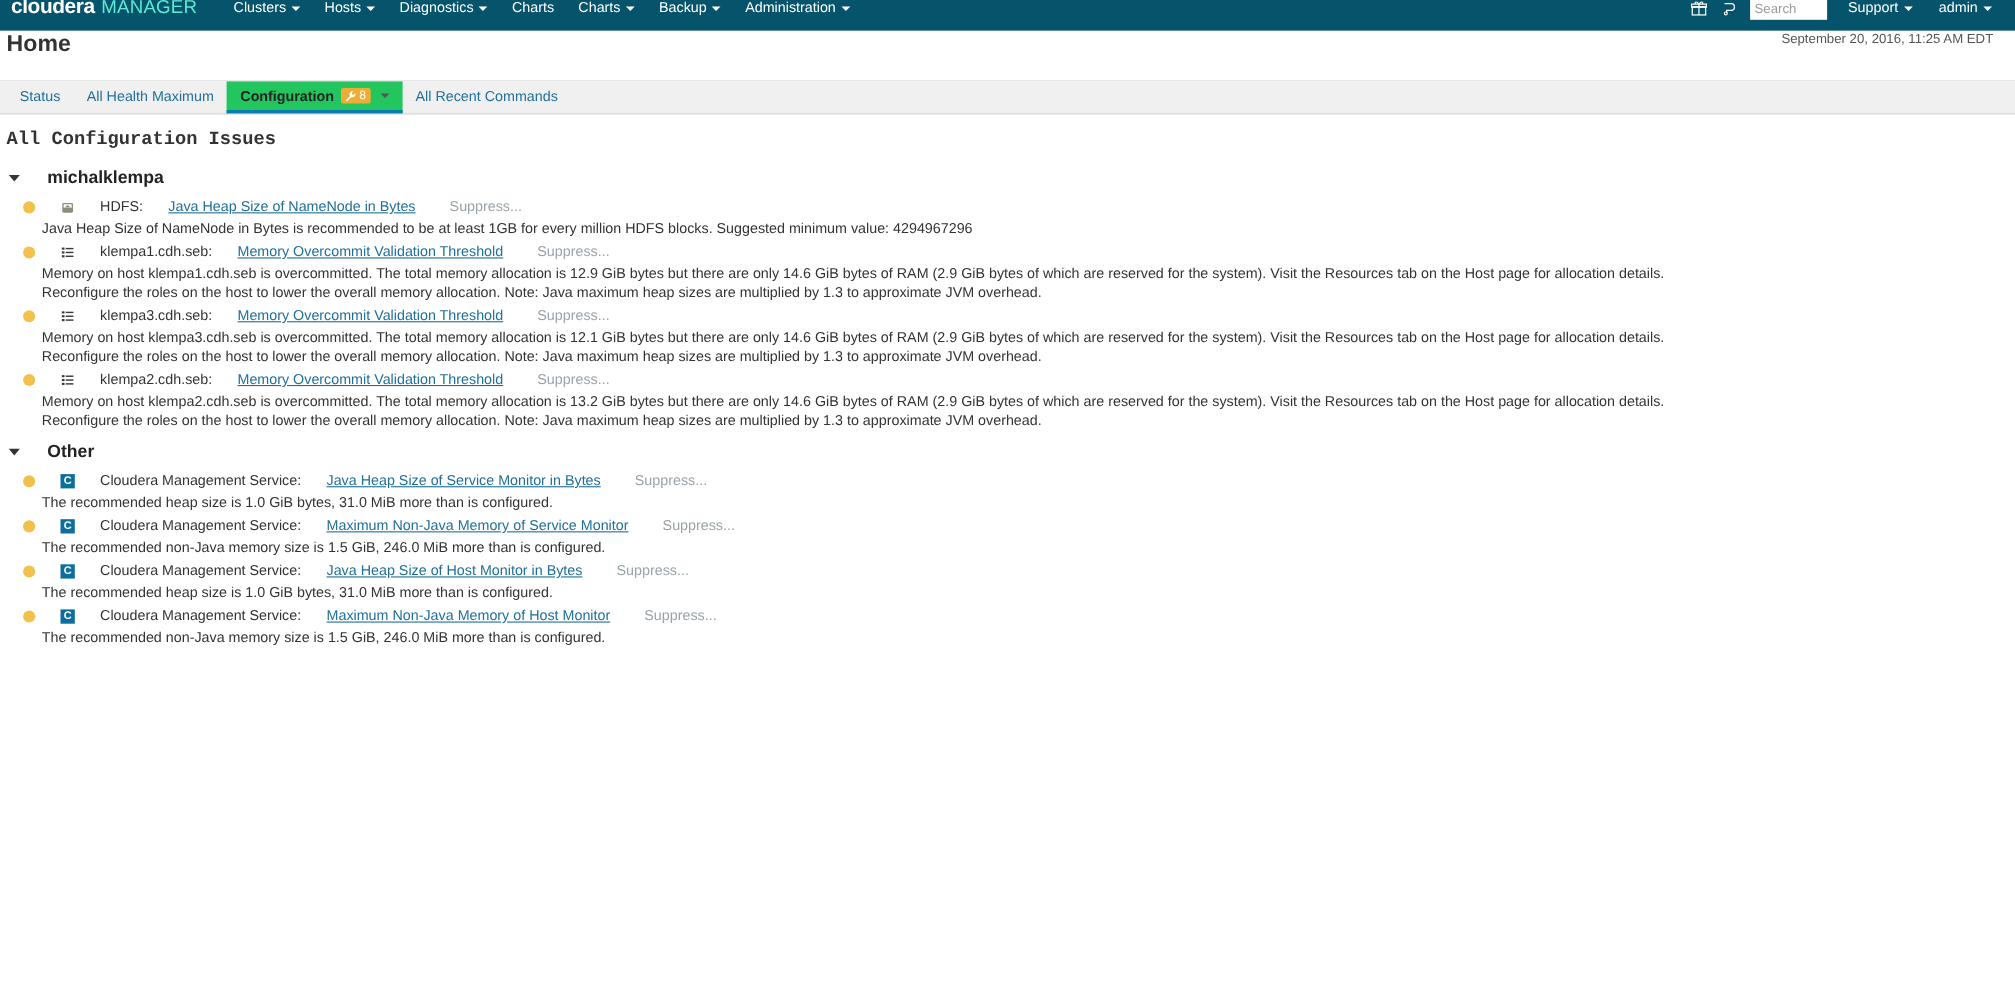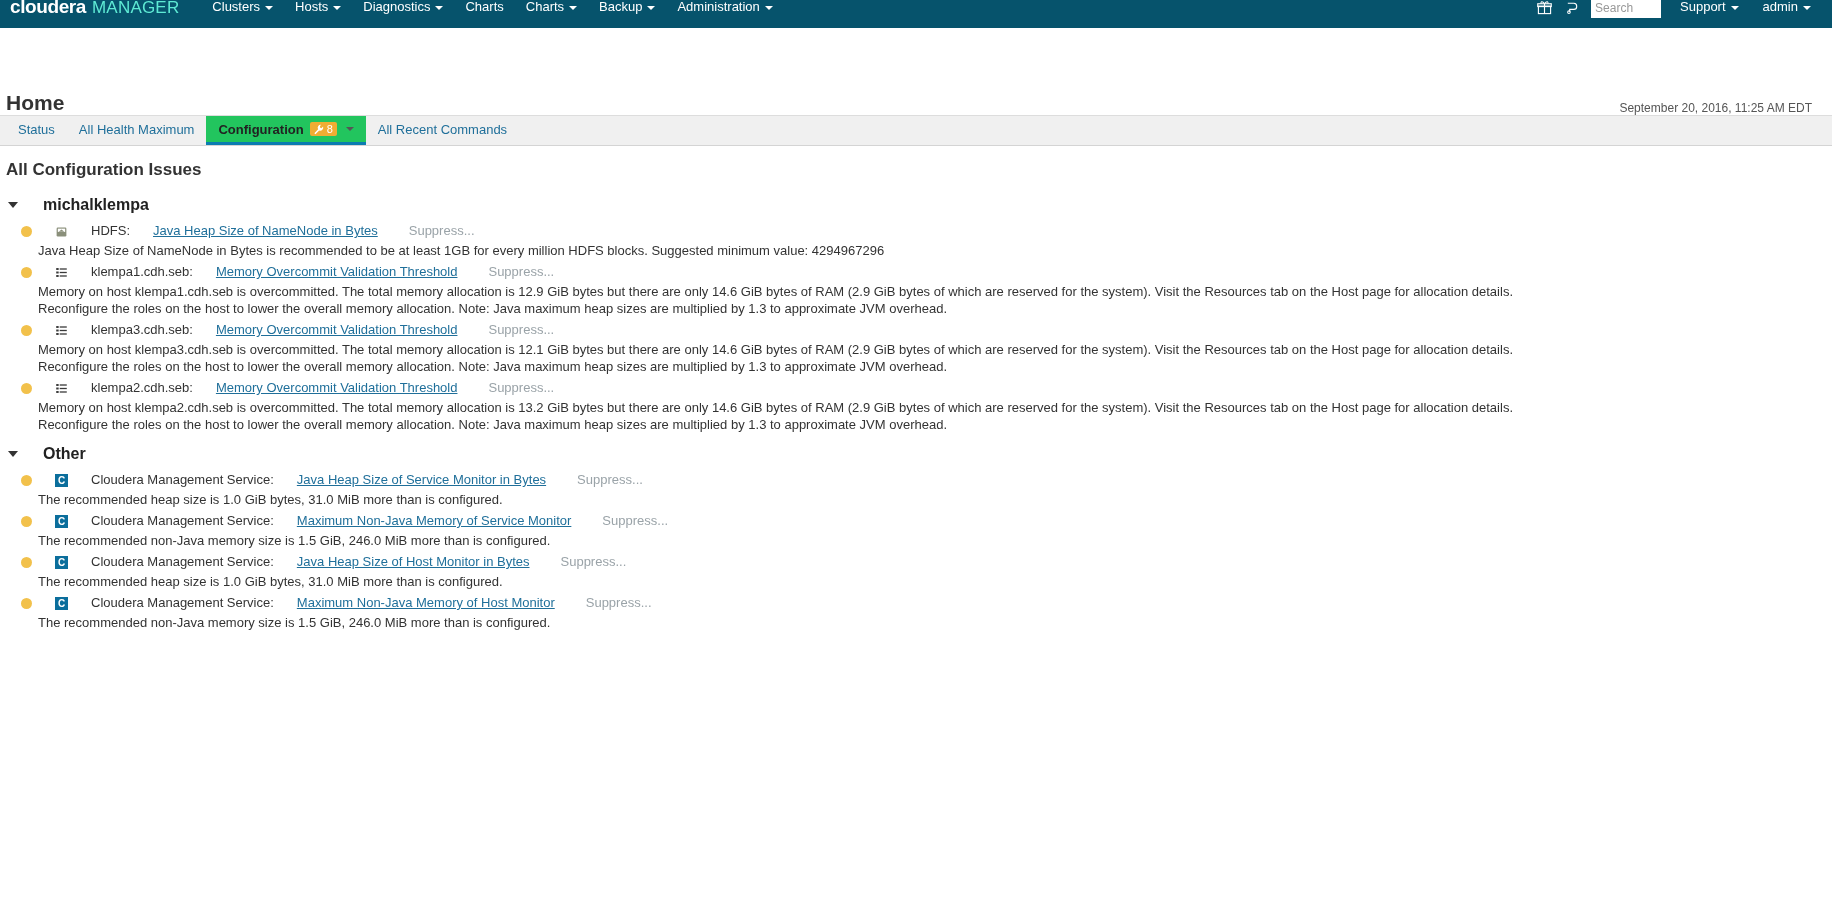--- a/index.html
+++ b/index.html
@@ -86,24 +86,23 @@
     margin: 0 6px 0 4px;
     font-family: "Liberation Sans", sans-serif;
   }
   .search-box::placeholder { color: #999999; }
 
   
   .titlebar {
     height: 46px;
     background: #ffffff;
     display: flex;
-    align-items: flex-end;
+    align-items: flex-start;
     padding: 0 20px 0 6px;
     border-bottom: 1px solid #dddddd;
-    margin-top: 42px;
   }
   .page-title {
     font-size: 21px;
     font-weight: bold;
     color: #333333;
   }
   .timestamp {
     margin-left: auto;
     font-size: 12px;
     color: #555555;
@@ -159,20 +158,21 @@
     margin-left: 3px;
   }
 
   
   .content { padding: 14px 6px 0 6px; }
   .section-heading {
     font-size: 17px;
     font-weight: bold;
     color: #333333;
     margin: 0 0 16px 0;
+    font-family: Liberation Mono, monospace;
   }
   .group {
     margin-bottom: 6px;
   }
   .group-header {
     display: flex;
     align-items: center;
     gap: 25px;
     margin: 12px 0 6px 0;
     cursor: pointer;

